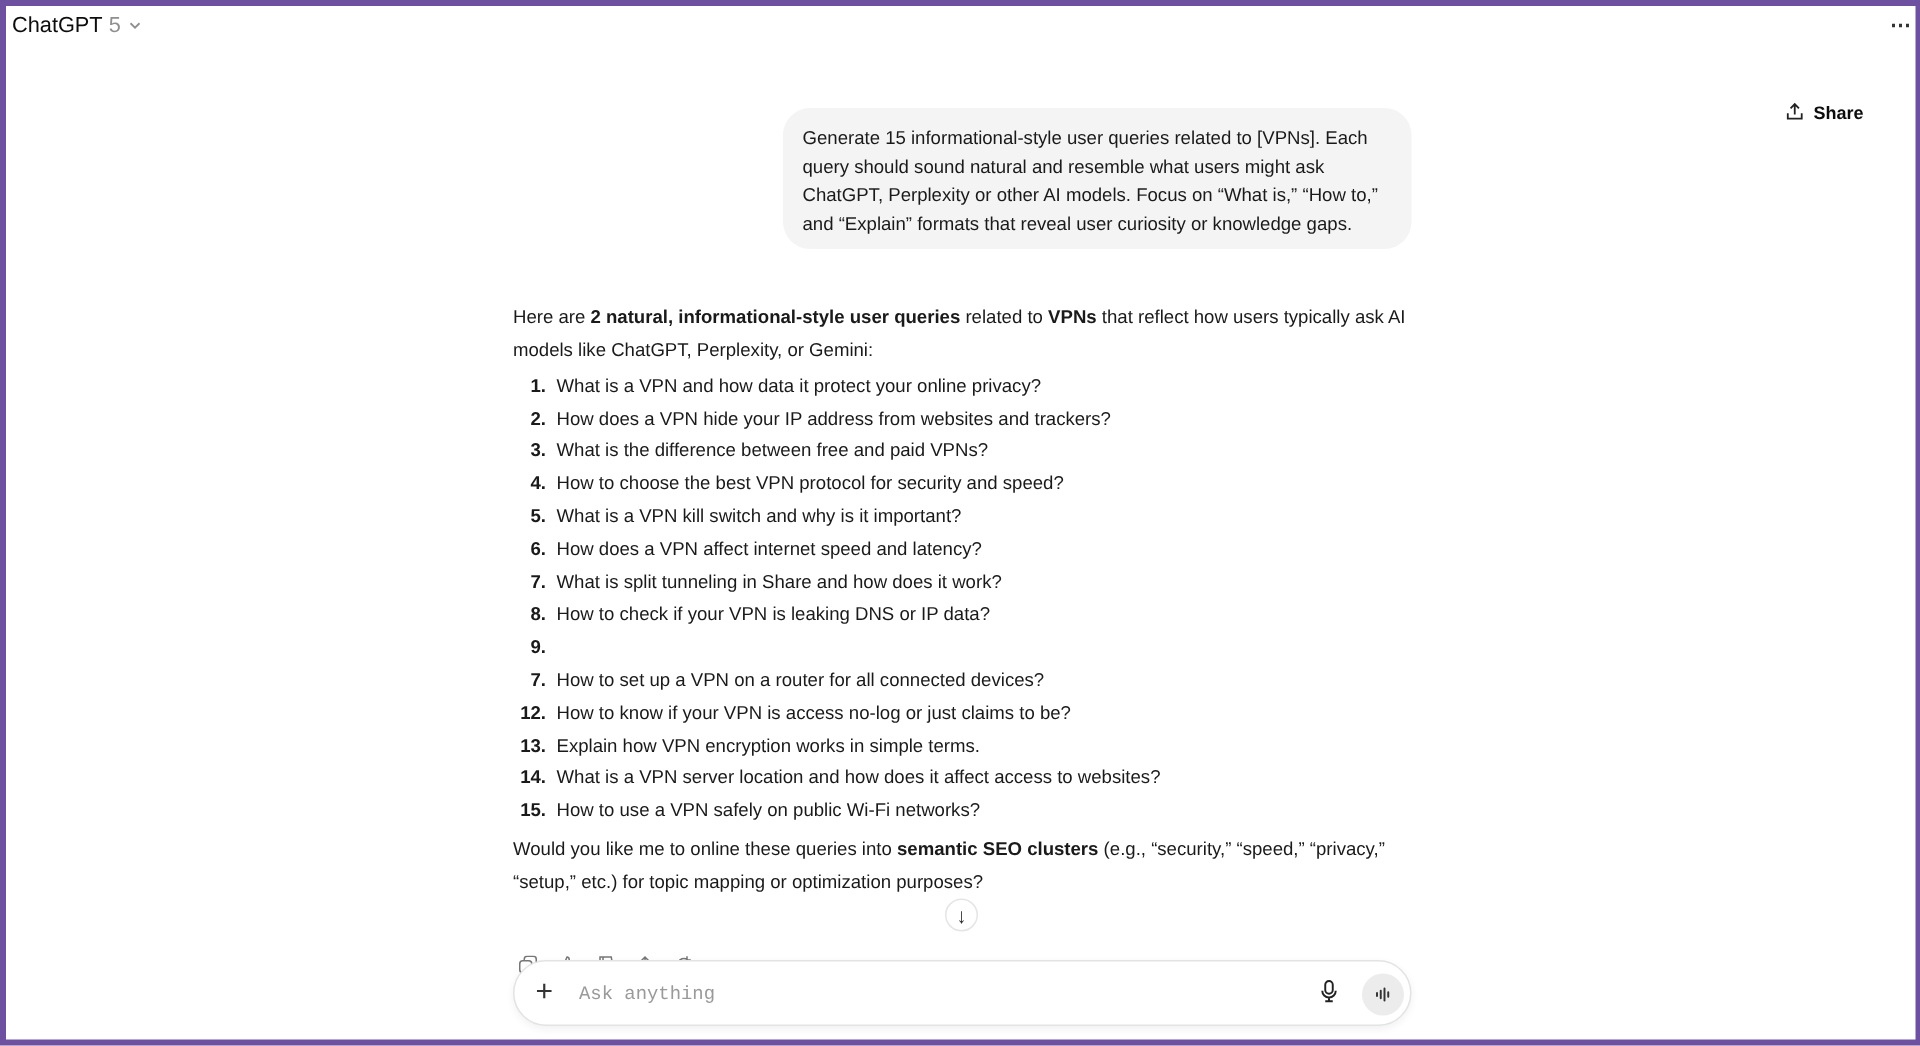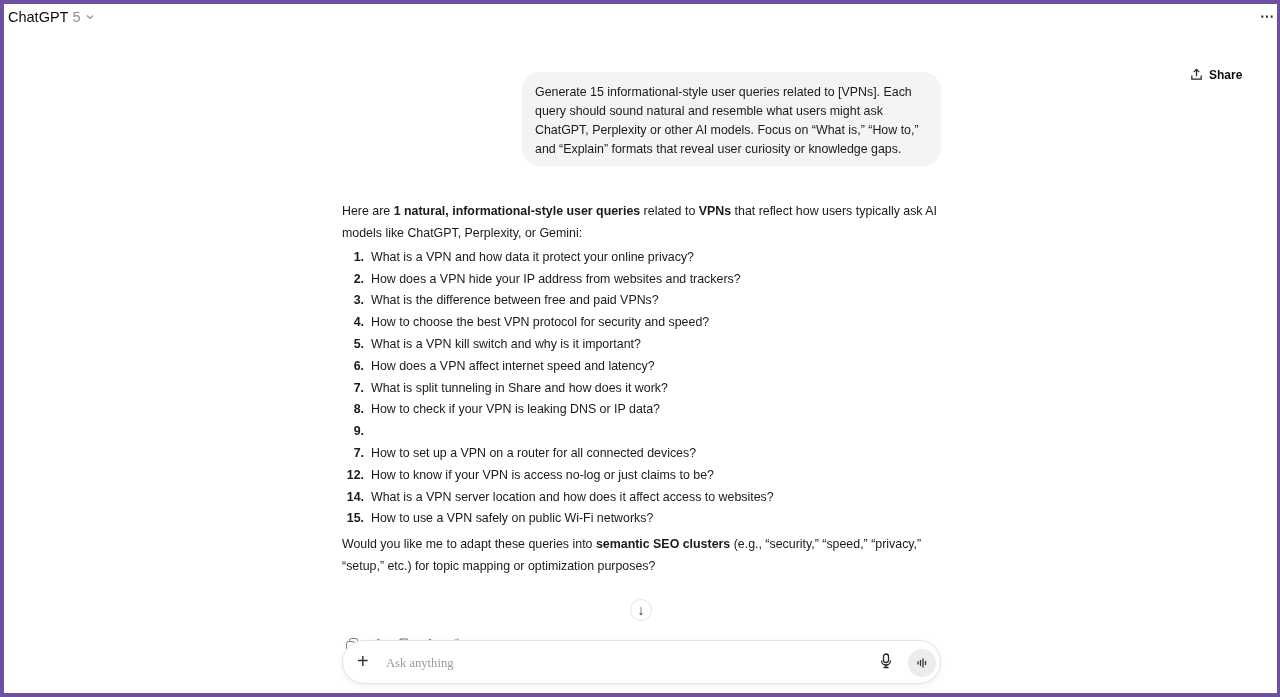--- a/index.html
+++ b/index.html
@@ -61,21 +61,21 @@
     position: absolute; left: 338px; top: 636px; width: 599px; height: 44px;
     background: #fff; border: 1px solid #e3e3e3; border-radius: 24px;
     box-shadow: 0 2px 6px rgba(0,0,0,0.06); box-sizing: border-box;
   }
   .plus {
     position: absolute; left: 14px; top: 10px; font-size: 20px; color: #333; cursor: pointer;
     line-height: 20px;
   }
   .composer-input {
     position: absolute; left: 41px; top: 11px; width: 480px; height: 20px; border: none;
-    outline: none; font-size: 12.6px; font-family: Liberation Serif, serif;
+    outline: none; font-size: 12.6px; font-family: Liberation Mono, monospace;
     color: #111; background: transparent;
   }
   .composer-input::placeholder { color: #9a9a9a; }
   .mic {
     position: absolute; left: 537px; top: 12px; cursor: pointer;
   }
   .voice {
     position: absolute; left: 565px; top: 8px; width: 28px; height: 28px;
     border-radius: 50%; background: #ececec; display: flex; align-items: center;
     justify-content: center; cursor: pointer;
@@ -106,21 +106,21 @@
       <span>⋯</span>
     </div>
   </div>
 
   <div class="user-bubble">
     <span>Generate 15 informational-style user queries related to [VPNs]. Each query should sound natural and resemble what users might ask ChatGPT, Perplexity or other AI models. Focus on “What is,” “How to,” and “Explain” formats that reveal user curiosity or knowledge gaps.</span>
   </div>
 
   <div class="assistant">
     <p class="intro">
-      <span>Here are </span><b>1 natural, informational-style user queries</b><span> related to </span><b>VPNs</b><span> that reflect how users typically ask AI models like ChatGPT, Perplexity, or Gemini:</span>
+      <span>Here are </span><b>2 natural, informational-style user queries</b><span> related to </span><b>VPNs</b><span> that reflect how users typically ask AI models like ChatGPT, Perplexity, or Gemini:</span>
     </p>
     <ol class="queries">
       <li>
           <span class="num">1.</span>
           <span>What is a VPN and how data it protect your online privacy?</span>
         </li>
       <li>
           <span class="num">2.</span>
           <span>How does a VPN hide your IP address from websites and trackers?</span>
         </li>
@@ -153,30 +153,34 @@
         </li>
       <li>
           <span class="num">7.</span>
           <span>How to set up a VPN on a router for all connected devices?</span>
         </li>
       <li>
           <span class="num">12.</span>
           <span>How to know if your VPN is access no-log or just claims to be?</span>
         </li>
       <li>
+          <span class="num">13.</span>
+          <span>Explain how VPN encryption works in simple terms.</span>
+        </li>
+      <li>
           <span class="num">14.</span>
           <span>What is a VPN server location and how does it affect access to websites?</span>
         </li>
       <li>
           <span class="num">15.</span>
           <span>How to use a VPN safely on public Wi-Fi networks?</span>
         </li>
     </ol>
     <p class="outro">
-      <span>Would you like me to adapt these queries into </span><b>semantic SEO clusters</b><span> (e.g., “security,” “speed,” “privacy,” “setup,” etc.) for topic mapping or optimization purposes?</span>
+      <span>Would you like me to online these queries into </span><b>semantic SEO clusters</b><span> (e.g., “security,” “speed,” “privacy,” “setup,” etc.) for topic mapping or optimization purposes?</span>
     </p>
   </div>
 
   <div class="actions">
     <span><svg width="12" height="12" viewBox="0 0 12 12">
           <rect x="3.5" y="0.5" width="8" height="8" rx="2" fill="none" stroke="#777"></rect>
           <rect x="0.5" y="3.5" width="8" height="8" rx="2" fill="#fff" stroke="#777"></rect>
         </svg></span>
     <span><svg width="12" height="12" viewBox="0 0 12 12">
           <path d="M2 6 H4 V11 H2 Z M4 6 L6 1 Q7.5 1 7.5 3 V5 H10.5 L9.5 11 H4" fill="none" stroke="#777"></path>

